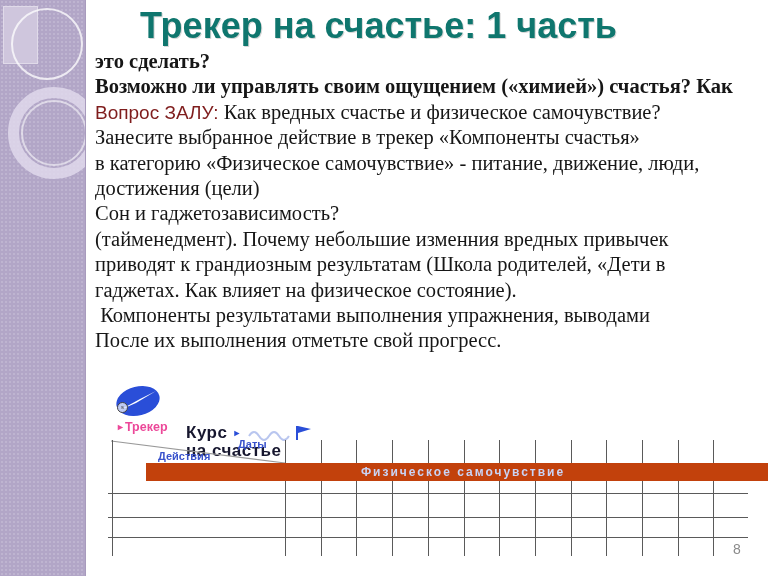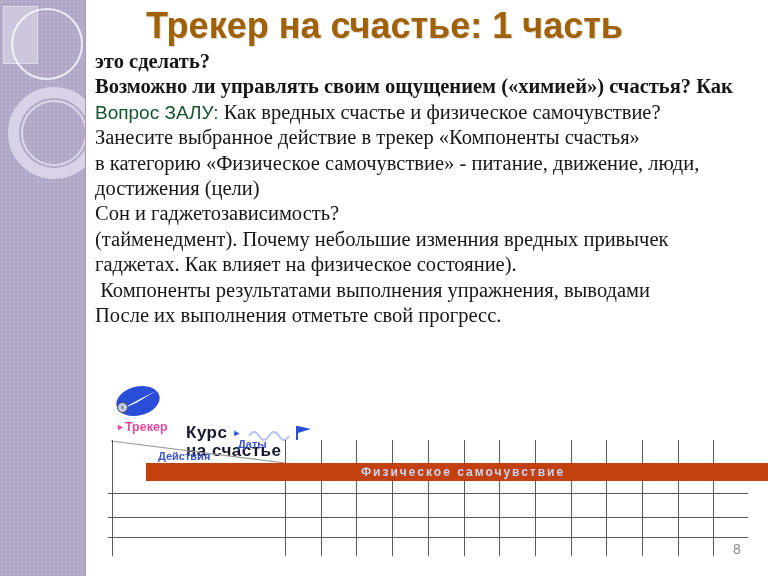--- a/index.html
+++ b/index.html
@@ -15,29 +15,29 @@
   .deco-rect{position:absolute;left:3px;top:6px;width:33px;height:56px;background:#cfc6dd;
              border:1px solid rgba(255,255,255,.35);}
   .deco-circle-thin{position:absolute;left:11px;top:8px;width:68px;height:68px;border-radius:50%;
              border:2px solid rgba(255,255,255,.75);}
   .deco-ring{position:absolute;left:8px;top:87px;width:92px;height:92px;border-radius:50%;
              border:11px solid rgba(226,220,238,.8);box-sizing:border-box;}
   .deco-ring-inner{position:absolute;left:21px;top:100px;width:66px;height:66px;border-radius:50%;
              border:2px solid rgba(255,255,255,.55);box-sizing:border-box;}
 
   
-  .title{position:absolute;left:146px;top:5px;font-size:36px;font-weight:bold;color:#a16207;
+  .title{position:absolute;left:140px;top:5px;font-size:36px;font-weight:bold;color:#0f766e;
          letter-spacing:0px;text-shadow:1px 1px 0 rgba(120,120,120,.30);white-space:pre;}
 
   
   .body-text{position:absolute;left:95px;top:49px;width:670px;color:#161616;
              font-family:"Liberation Serif",serif;font-size:20.5px;line-height:25.4px;}
   .bodyline{white-space:pre;}
   .bodyline.bold{font-weight:bold;}
-  .q-label{font-family:"Liberation Sans",sans-serif;font-size:19px;color:#14532d;}
+  .q-label{font-family:"Liberation Sans",sans-serif;font-size:19px;color:#7f1d1d;}
 
   
   .logo{position:absolute;left:113px;top:381px;height:40px;}
   .compass{position:absolute;left:0;top:2px;}
   .logo-mark{position:absolute;left:4px;top:21px;width:9px;height:9px;border:1px solid #444;
              border-radius:50%;font-size:6px;line-height:9px;text-align:center;color:#444;
              background:rgba(255,255,255,.7);}
   .logo-text{position:absolute;left:73px;top:0px;color:#16162e;font-weight:bold;font-size:17px;
              letter-spacing:.5px;line-height:18px;margin-top:43px;}
   .logo-line1{display:flex;align-items:center;gap:5px;}
@@ -76,20 +76,21 @@
 
   <div class="body-text">
     <div class="bodyline bold">это сделать?</div>
     <div class="bodyline bold">Возможно ли управлять своим ощущением («химией») счастья? Как</div>
     <div class="bodyline"><span class="q-label">Вопрос ЗАЛУ: </span><span>Как вредных счастье и физическое самочувствие?</span></div>
     <div class="bodyline">Занесите выбранное действие в трекер «Компоненты счастья»</div>
     <div class="bodyline">в категорию «Физическое самочувствие» - питание, движение, люди,</div>
     <div class="bodyline">достижения (цели)</div>
     <div class="bodyline">Сон и гаджетозависимость?</div>
     <div class="bodyline">(тайменедмент). Почему небольшие изменния вредных привычек</div>
+    <div class="bodyline">приводят к грандиозным результатам (Школа родителей, «Дети в</div>
     <div class="bodyline">гаджетах. Как влияет на физическое состояние).</div>
     <div class="bodyline"> Компоненты результатами выполнения упражнения, выводами</div>
     <div class="bodyline">После их выполнения отметьте свой прогресс.</div>
   </div>
 
   <div class="logo">
     <svg class="compass" width="50" height="36" viewBox="0 0 50 36">
       <ellipse cx="25" cy="18" rx="22" ry="14.5" fill="#2a4ed8" transform="rotate(-14 25 18)"></ellipse>
       <polygon points="7,27 23,20 43,8 27,16" fill="#ffffff"></polygon>
     </svg>

